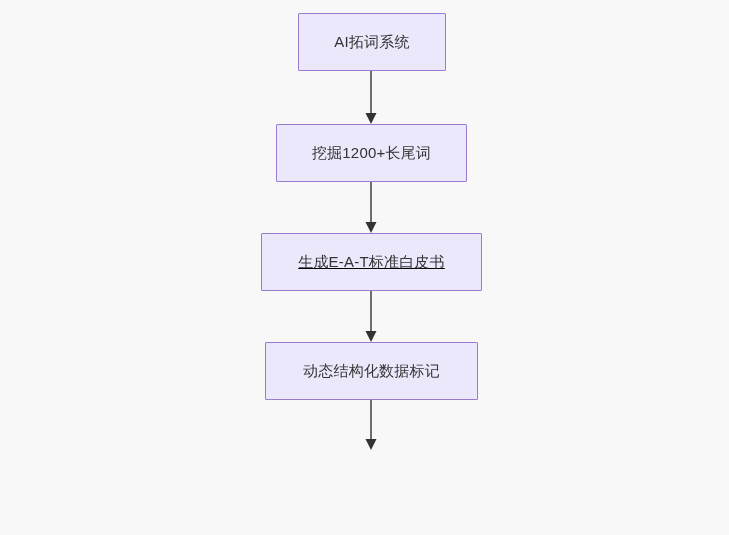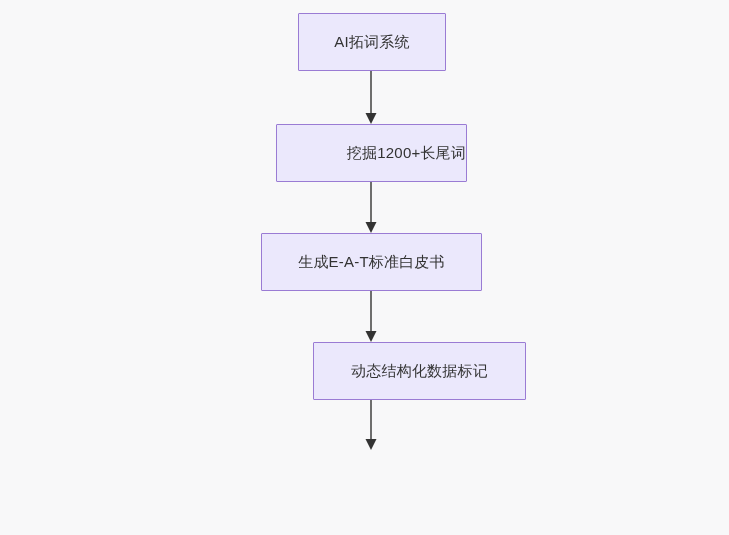--- a/index.html
+++ b/index.html
@@ -80,26 +80,26 @@
 
   <svg class="flow-edge" style="left:356px; top:397px; width:30px; height:57px;" viewBox="0 0 30 57">
     <line class="edge-line" x1="15" y1="3" x2="15" y2="46"></line>
     <polygon class="edge-arrow" points="15,53 9.5,42 20.5,42"></polygon>
   </svg>
 
   <div class="flow-node" style="left:298px; top:13px; width:148px; height:58px;">
     <span class="flow-node-label">AI拓词系统</span>
   </div>
 
-  <div class="flow-node" style="left:276px; top:124px; width:191px; height:58px;justify-content:flex-end;">
+  <div class="flow-node" style="left:276px; top:124px; width:191px; height:58px;">
     <span class="flow-node-label">挖掘1200+长尾词</span>
   </div>
 
-  <div class="flow-node" style="left:261px; top:233px; width:221px; height:58px;">
+  <div class="flow-node" style="left:261px; top:233px; width:221px; height:58px;text-decoration:underline;">
     <span class="flow-node-label">生成E-A-T标准白皮书</span>
   </div>
 
-  <div class="flow-node" style="left:265px; top:342px; width:213px; height:58px;margin-left:48px;">
+  <div class="flow-node" style="left:265px; top:342px; width:213px; height:58px;">
     <span class="flow-node-label">动态结构化数据标记</span>
   </div>
 
 
 </div>
 
 </body></html>

